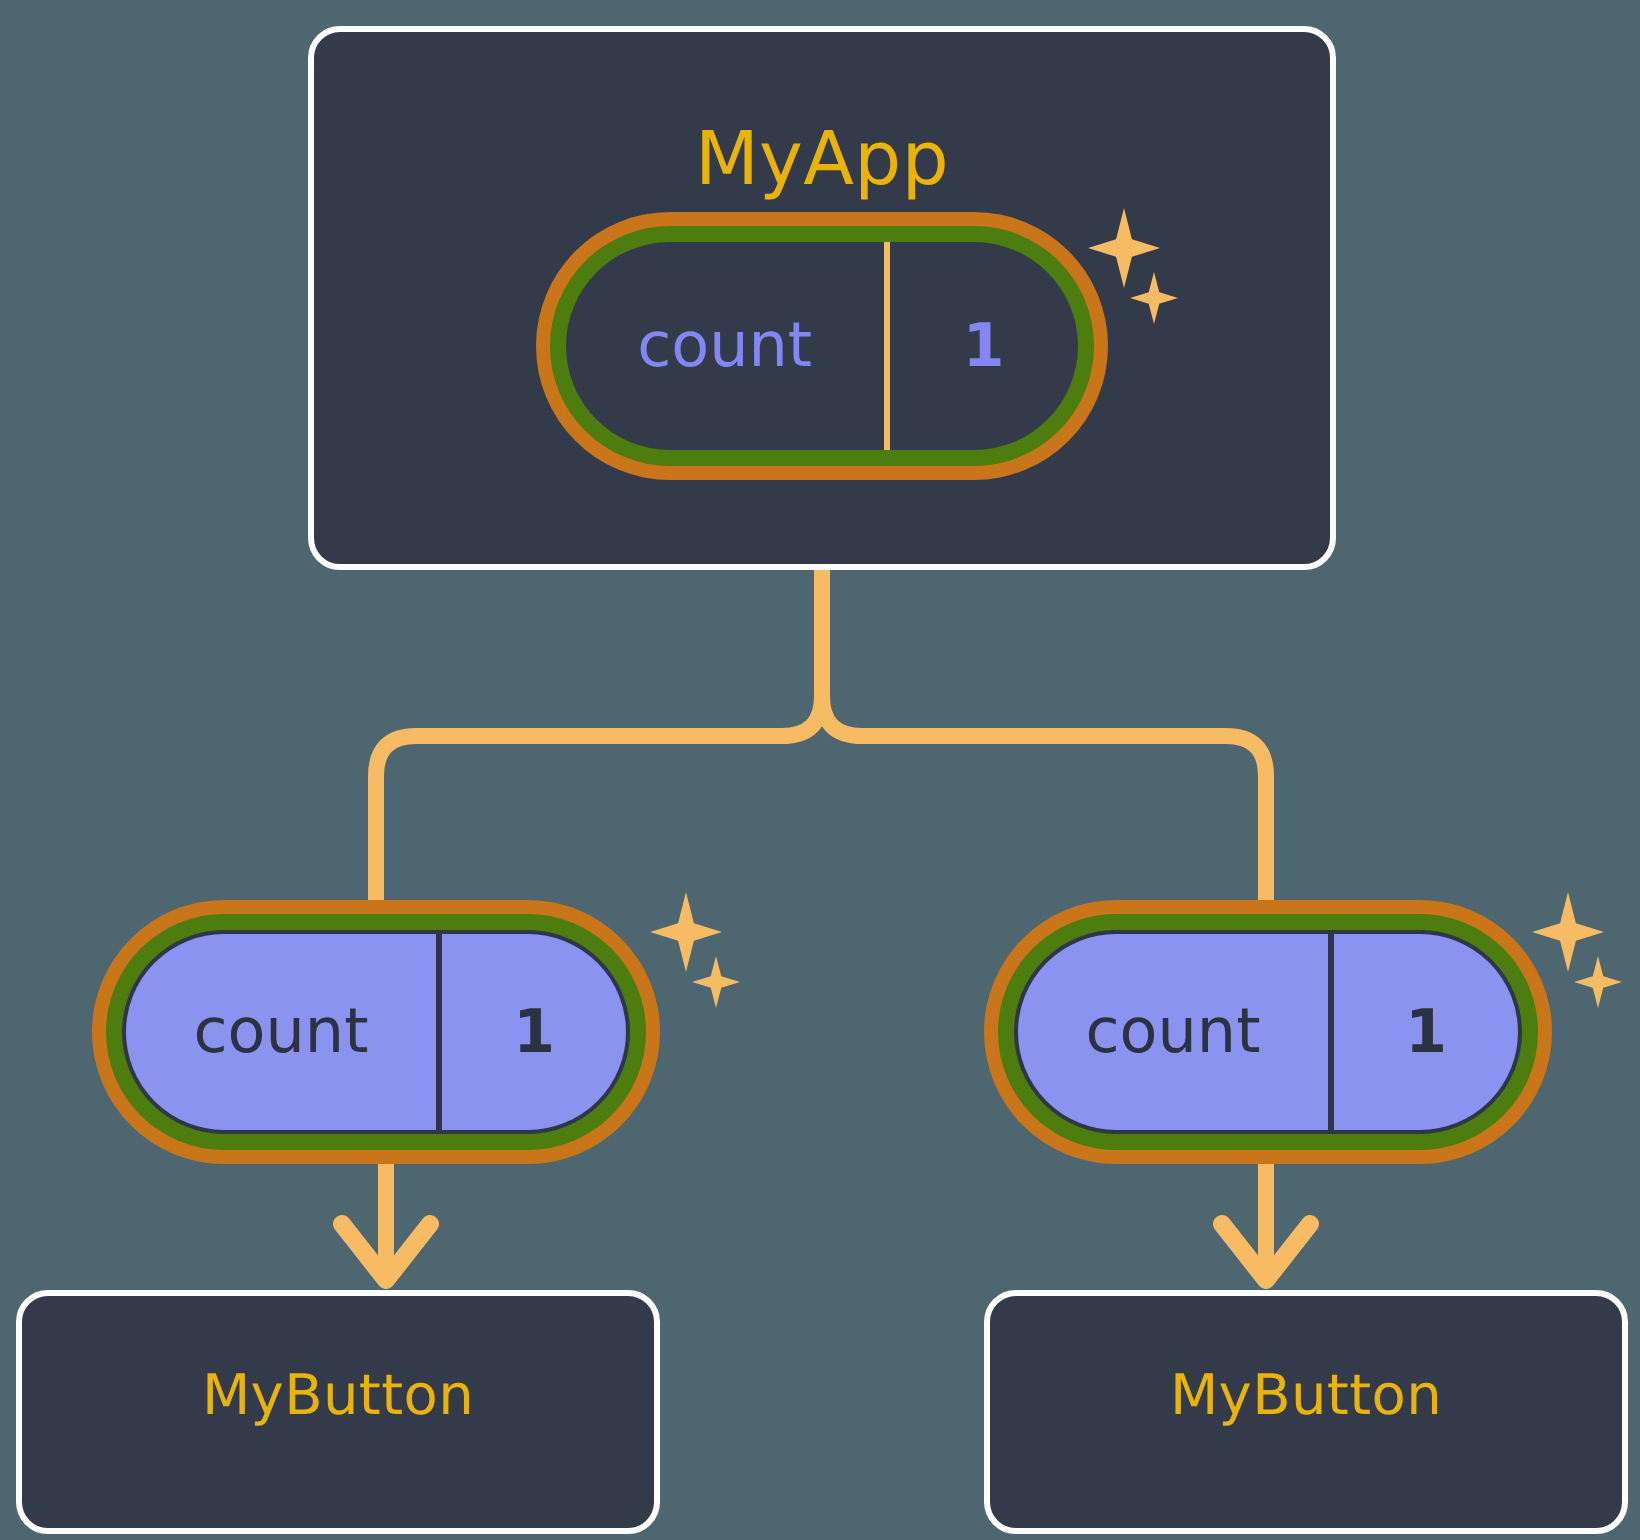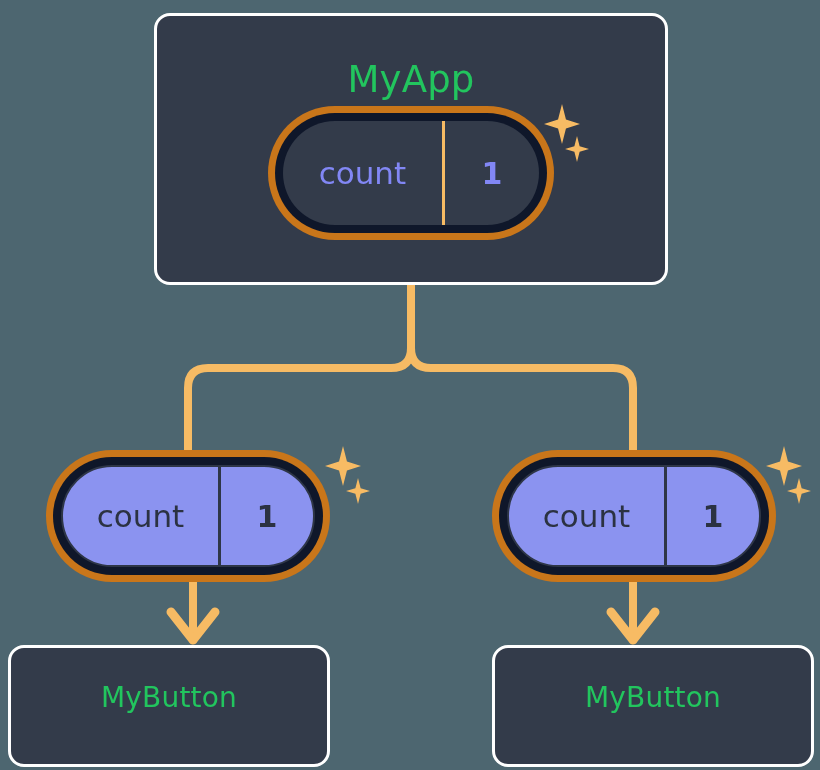--- a/index.html
+++ b/index.html
@@ -22,21 +22,21 @@
     background: #333b4a;
     border: 3px solid #ffffff;
     border-radius: 16px;
     box-sizing: border-box;
   }
   .node-title {
     position: absolute;
     left: 0;
     right: 0;
     text-align: center;
-    color: #22c55e;
+    color: #eab308;
     font-weight: 400;
     letter-spacing: 0.2px;
     white-space: nowrap;
   }
 
   #app-box {
     left: 154px;
     top: 13px;
     width: 514px;
     height: 272px;
@@ -68,21 +68,21 @@
     position: absolute;
     box-sizing: border-box;
     border-radius: 999px;
     background: #c9761a;              
     padding: 7px;
     display: flex;
   }
   .pill-mid {
     flex: 1;
     border-radius: 999px;
-    background: #0f172a;             
+    background: #4d7c0f;             
     padding: 8px;
     display: flex;
     box-sizing: border-box;
   }
   .pill-inner {
     flex: 1;
     border-radius: 999px;
     display: flex;
     align-items: stretch;
     overflow: hidden;

